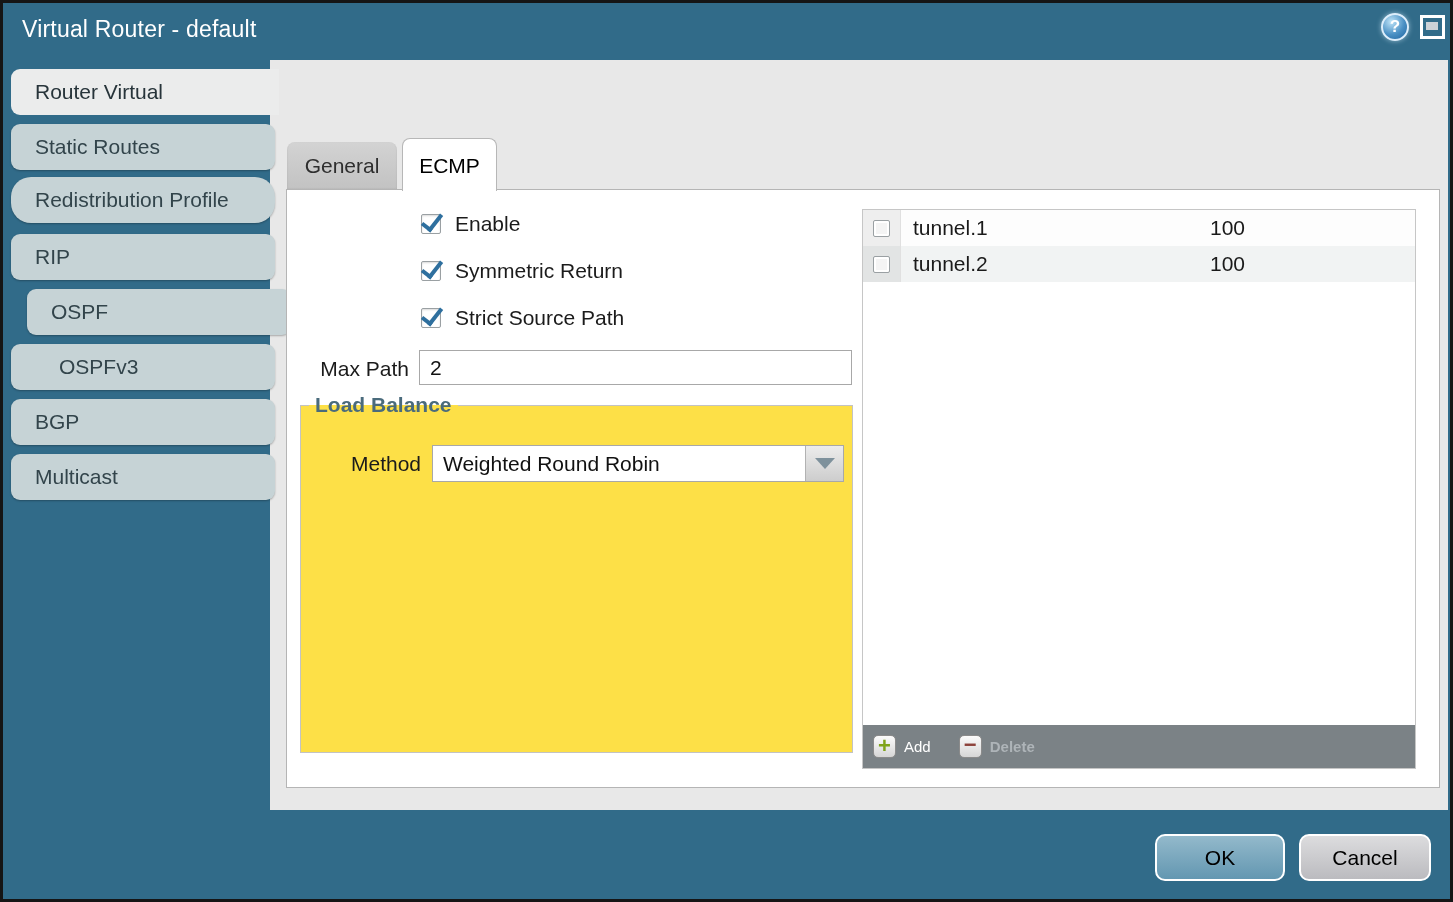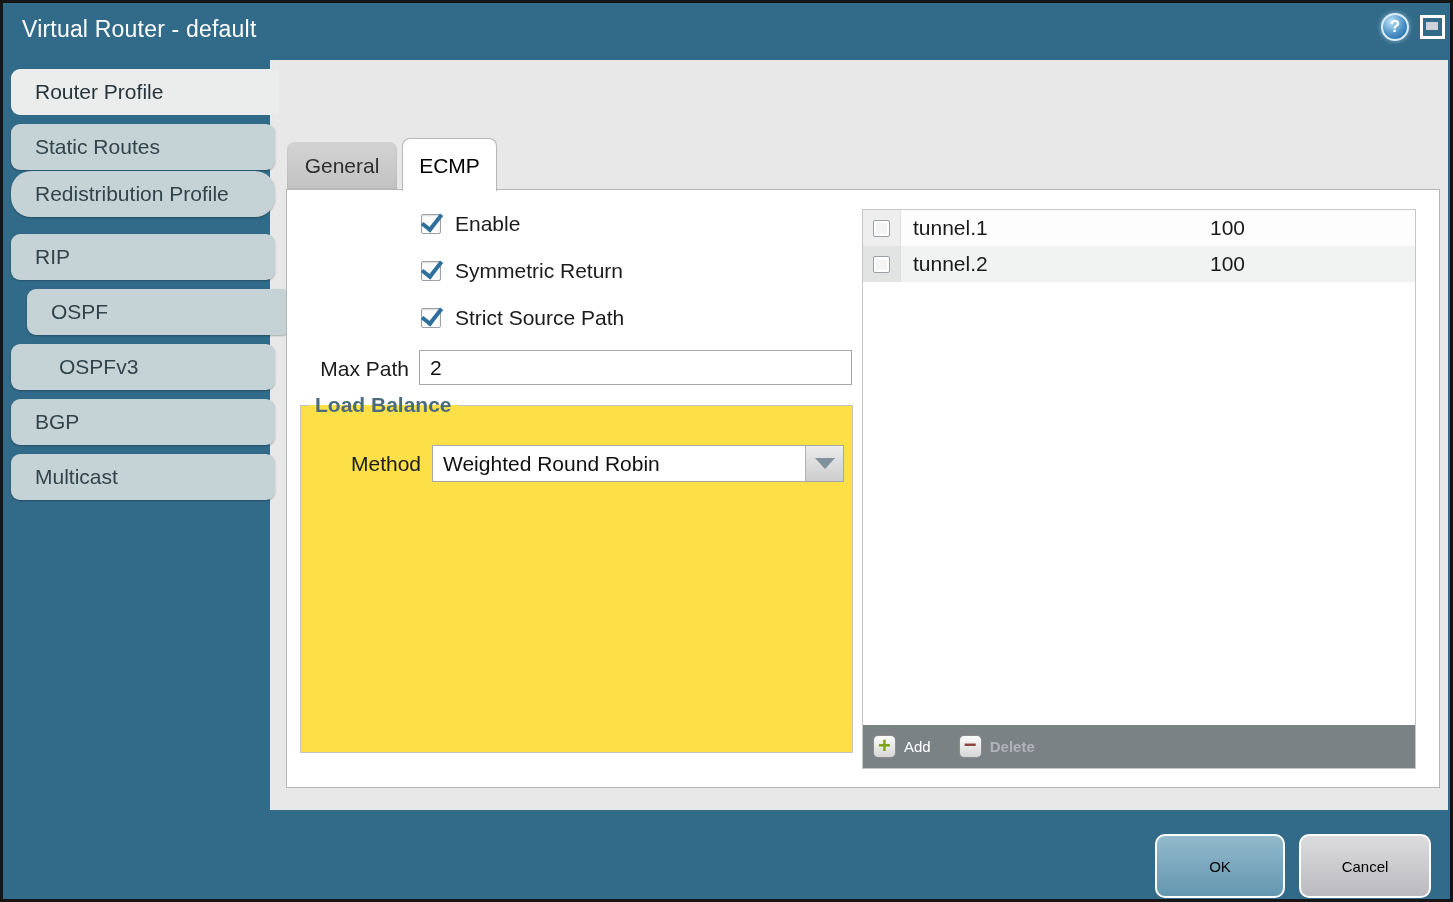--- a/index.html
+++ b/index.html
@@ -154,44 +154,44 @@
     font-weight:bold; font-size:22px; line-height:20px;
   }
   .mini-icon.plus { color:#7fa31a; }
   .mini-icon.minus { color:#8d423b; line-height:18px; }
   .foot-label { font-size:15px; color:#fff; }
   .foot-btn.disabled { cursor:default; }
   .foot-btn.disabled .foot-label { color:#aeb4b8;font-weight:bold; }
 
   
   .action-btn {
-    position:absolute; top:831px; height:64px; border:2px solid #fff; border-radius:10px;
-    font-family:inherit; font-size:15px; color:#000; cursor:pointer; text-align:center;
+    position:absolute; top:831px; height:47px; border:2px solid #fff; border-radius:10px;
+    font-family:inherit; font-size:21px; color:#000; cursor:pointer; text-align:center;
   }
   .ok-btn { left:1152px; width:130px; background:linear-gradient(#93b9cb,#6397b1); }
   .cancel-btn { left:1296px; width:132px; background:linear-gradient(#dcdcde,#bbbbbf); }
 </style>
 </head>
 <body>
 
 <div class="screen">
 
   <div class="titlebar">
     <div class="title">Virtual Router - default</div>
     <div class="help-icon">?</div>
     <div class="win-icon"></div>
   </div>
 
   <div>
 
-      <div class="side-item active" style="top: 66px;">Router Profile</div>
+      <div class="side-item active" style="top: 66px;">Router Virtual</div>
 
       <div class="side-item" style="top: 121px;">Static Routes</div>
 
-      <div class="side-item" style="top: 168px; border-radius: 20px;">Redistribution Profile</div>
+      <div class="side-item" style="top: 174px; border-radius: 20px;">Redistribution Profile</div>
 
       <div class="side-item" style="top: 231px;">RIP</div>
 
       <div class="side-item" style="top: 286px; margin-left: 16px;">OSPF</div>
 
       <div class="side-item" style="top: 341px; padding-left: 48px;">OSPFv3</div>
 
       <div class="side-item" style="top: 396px;">BGP</div>
 
       <div class="side-item" style="top: 451px;">Multicast</div>

